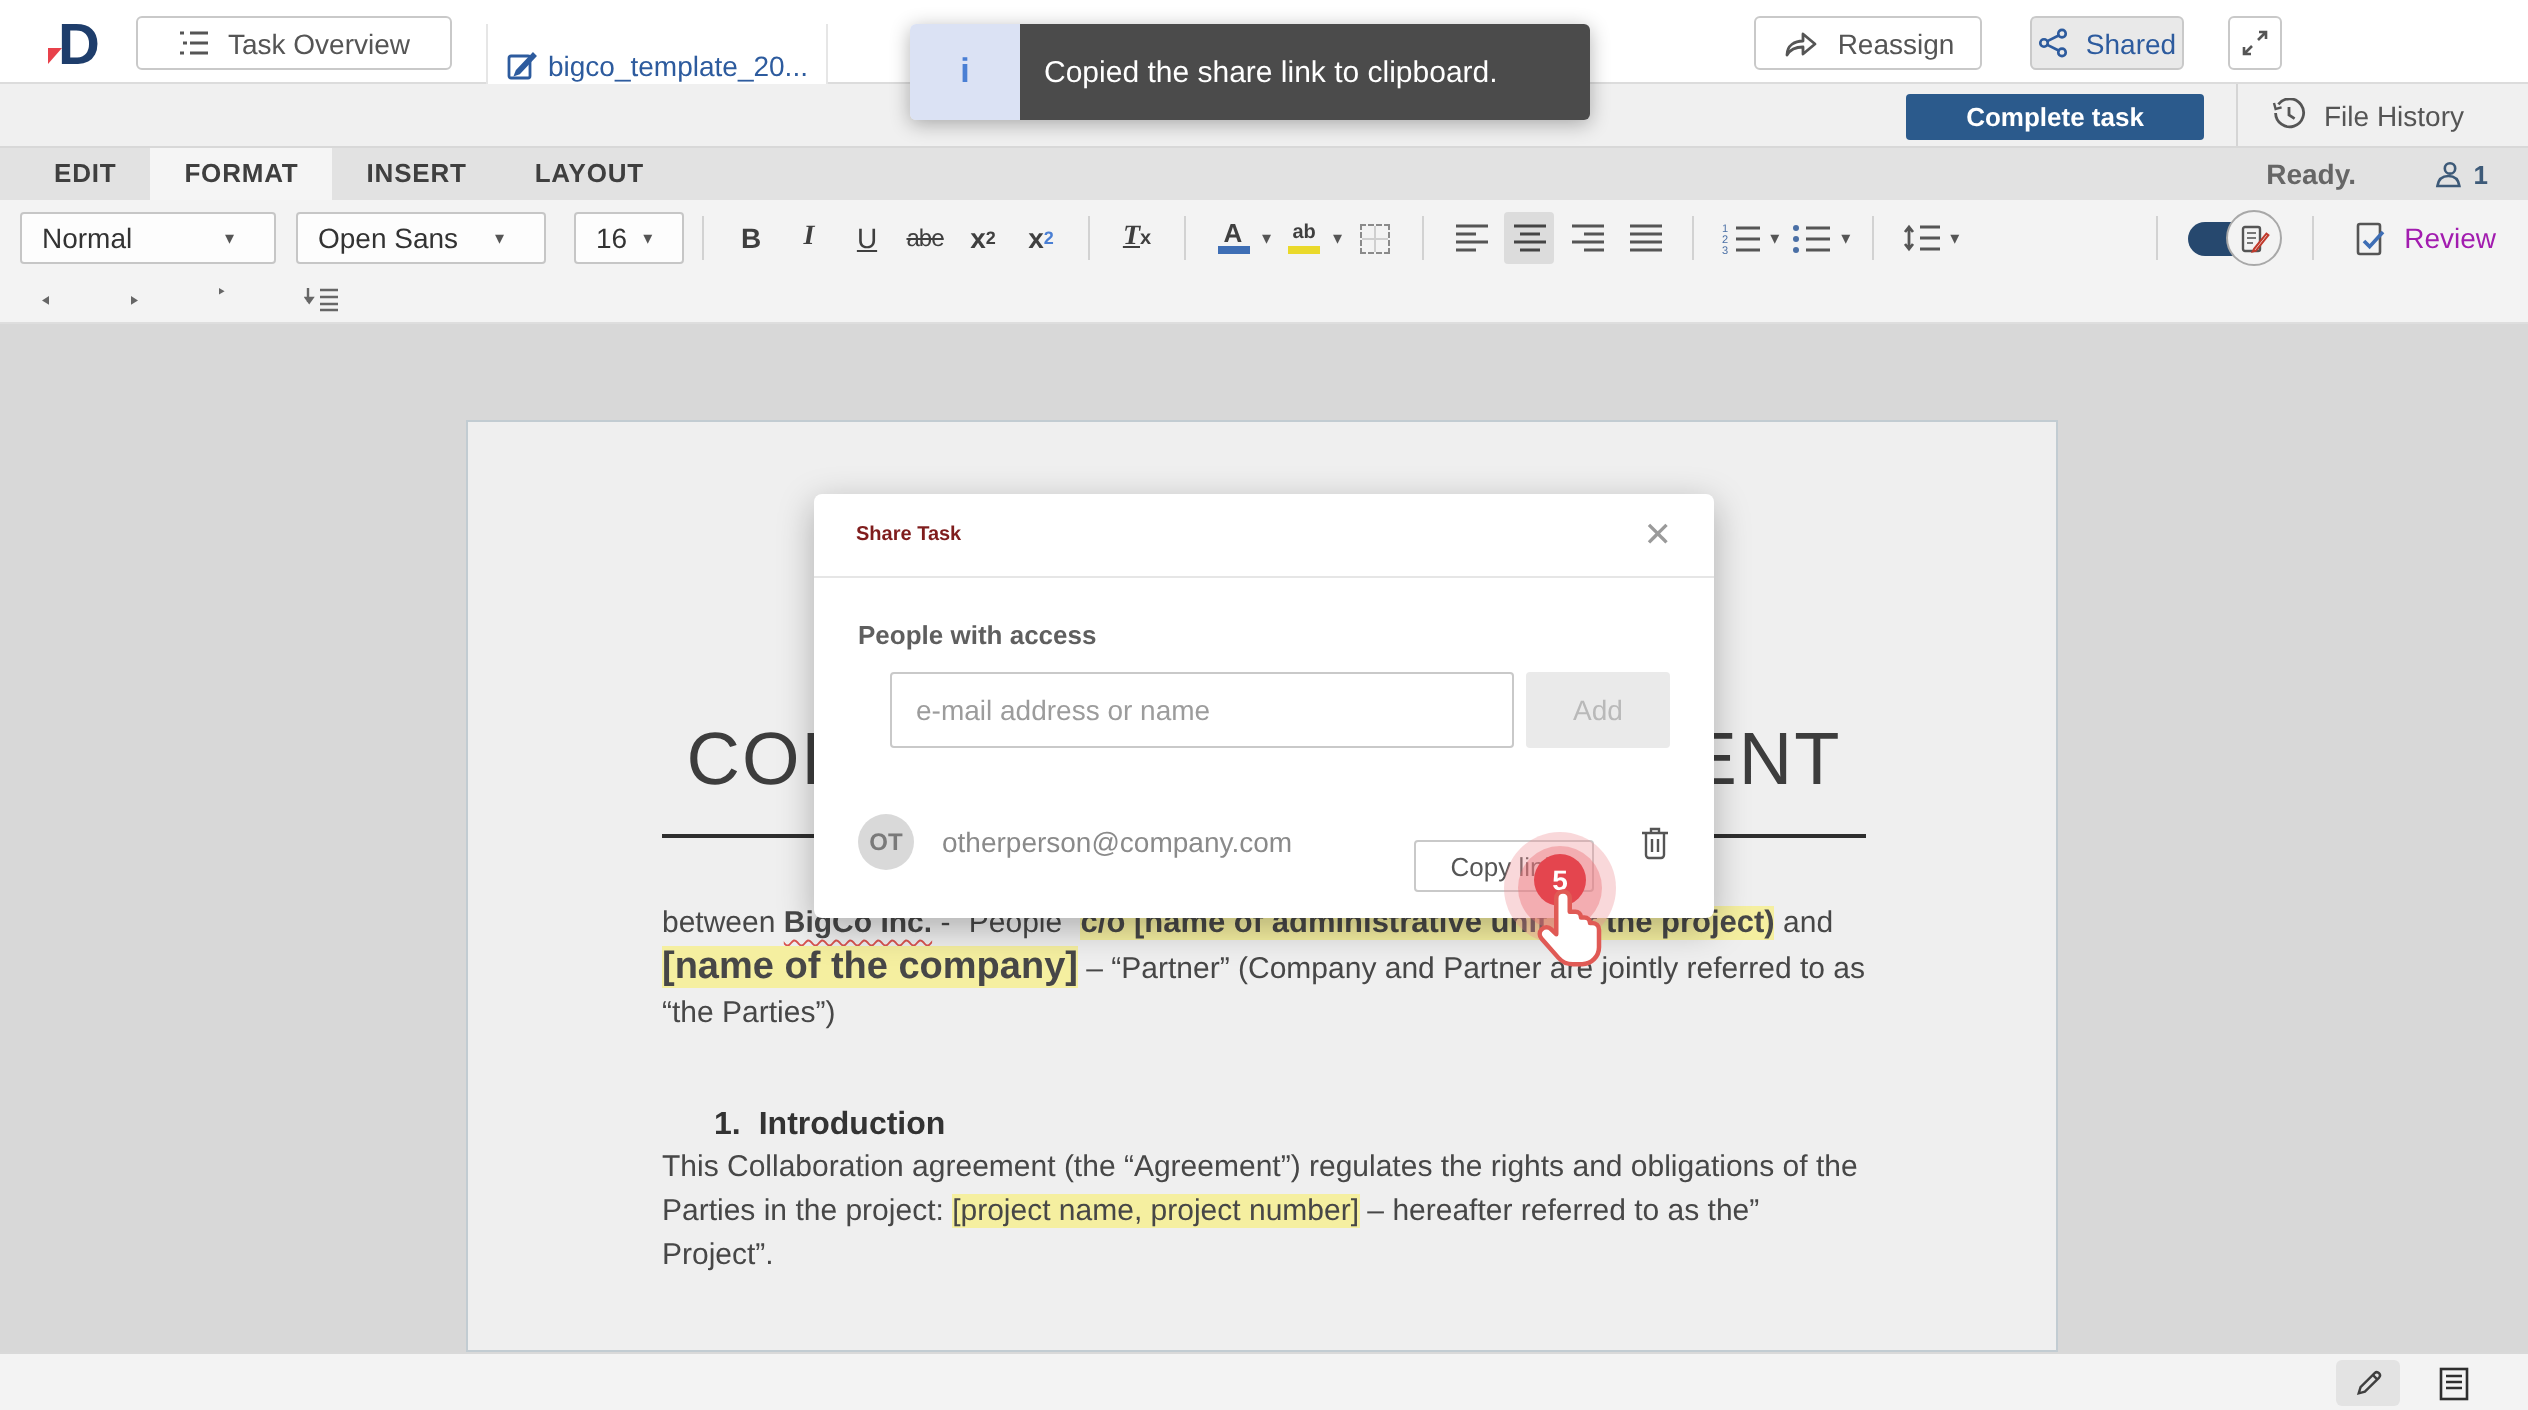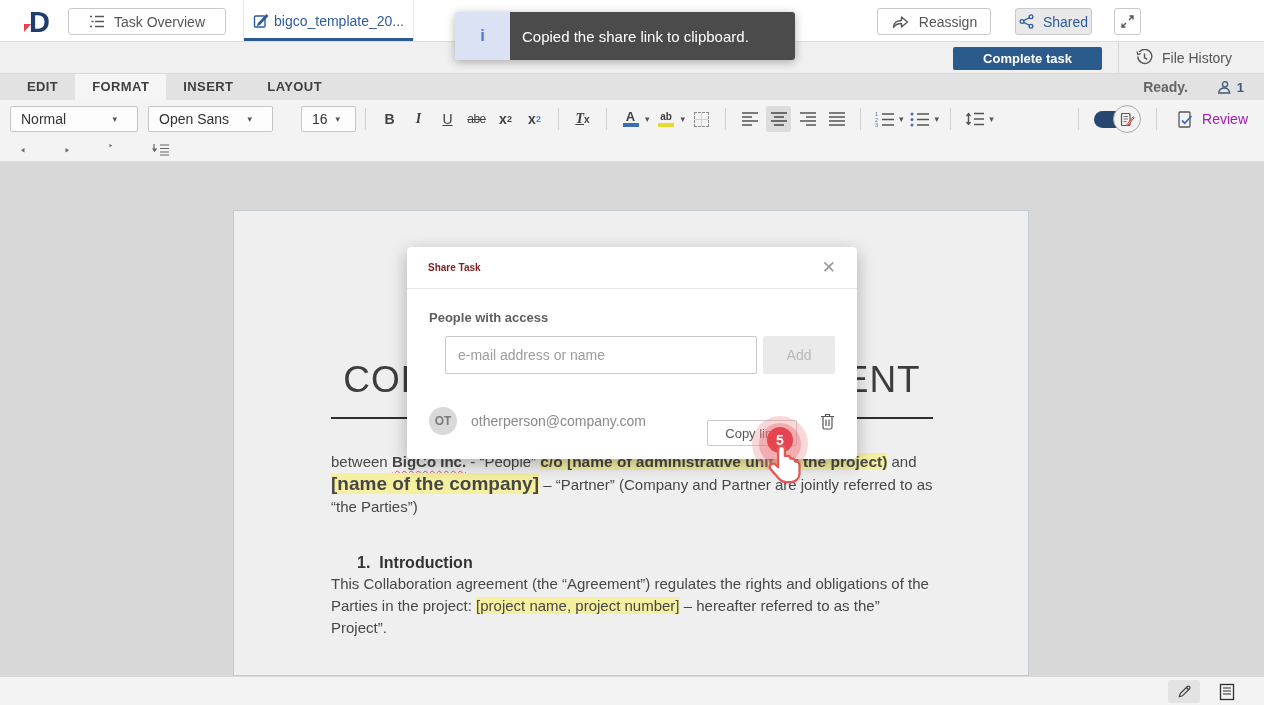--- a/index.html
+++ b/index.html
@@ -12,21 +12,21 @@
   
   .topbar { position:absolute; top:0; left:0; width:100%; height:42px; background:#fff; border-bottom:1px solid #dcdcdc; }
   .logo { position:absolute; left:20px; top:5px; width:40px; height:32px; }
   .btn {
     border:1px solid #c9c9c9; background:#fff; color:#555; border-radius:3px;
     display:flex; align-items:center; justify-content:center; gap:9px;
     font-size:14px; font-family:inherit; cursor:pointer;
   }
   .task-overview-btn { position:absolute; left:68px; top:8px; width:158px; height:27px; }
   .doc-tab {
-    position:absolute; left:243px; top:0; width:171px; height:41px;
+    position:absolute; left:243px; top:12px; width:171px; height:41px;
     display:flex; align-items:center; justify-content:center; gap:5px;
     color:#2d5b9e; font-size:14px; background:#fff; cursor:pointer;
     border-left:1px solid #e6e6e6; border-right:1px solid #e6e6e6;
   }
   .doc-tab::after { content:""; position:absolute; left:0; right:0; bottom:0; height:3px; background:#2a5a8f; }
   .reassign-btn     { position:absolute; right:273px; top:8px; width:114px; height:27px; }
   .shared-btn       { position:absolute; right:172px; top:8px; width:77px;  height:27px; background:#e9e9e9; color:#2d5b9e; }
   .expand-btn       { position:absolute; right:123px; top:8px; width:27px;  height:27px; }
   .task-history-btn { position:absolute; right:13px;  top:8px; width:99px;  height:25px;margin-top:48px; }
   
@@ -35,32 +35,32 @@
     position:absolute; left:953px; top:5px; width:149px; height:23px;
     background:#2b5a8c; color:#fff; font-size:13px; font-weight:bold;
     border:none; border-radius:2px; display:flex; align-items:center; justify-content:center; cursor:pointer;
   }
   .action-sep { position:absolute; left:1118px; top:0; height:31px; width:1px; background:#d5d5d5; }
   .file-history { position:absolute; left:1136px; top:0; height:31px; display:flex; align-items:center; gap:9px; color:#555; font-size:14px; cursor:pointer; }
   
   .menubar { position:absolute; top:74px; left:0; width:100%; height:26px; background:#e2e2e2; display:flex; padding-left:10px;font-weight:bold; }
   .menu-item { padding:0 17px; line-height:26px; font-size:13px; color:#3f3f3f; letter-spacing:.4px; cursor:pointer; }
   .menu-item.active { background:#f5f5f5; }
-  .menu-status { position:absolute; right:76px; line-height:26px; font-size:14px; color:#666; }
+  .menu-status { position:absolute; right:86px; line-height:26px; font-size:14px; color:#666; }
   .menu-users { position:absolute; right:20px; height:26px; display:flex; align-items:center; gap:5px; color:#3d5a78; font-size:13px; }
   
   .toolbar { position:absolute; top:100px; left:0; width:100%; height:62px; background:#f3f3f3; border-bottom:1px solid #dedede; }
   .toolbar-row1 { display:flex; align-items:center; height:38px; padding:0 16px 0 10px; }
   .toolbar-row2 { display:flex; align-items:center; height:24px; padding-left:14px; gap:15px; }
   .dd { height:26px; background:#fdfdfd; border:1px solid #c6c6c6; border-radius:2px;
         display:flex; align-items:center; justify-content:space-between;
         padding:0 20px 0 10px; font-size:14px; color:#333; cursor:pointer; }
   .dd .caret { color:#555; font-size:9px; margin-left:8px; }
   .dd-style { width:128px; margin-right:10px; }
-  .dd-font  { width:125px; margin-right:28px; }
+  .dd-font  { width:125px; margin-right:14px; }
   .dd-size  { width:55px; }
   .tb-sep { width:1px; height:22px; background:#d2d2d2; margin:0 9px; flex:none; }
   .tbtn { min-width:25px; height:26px; display:flex; align-items:center; justify-content:center;
           color:#3f3f3f; font-size:14px; margin:0 2px; border-radius:2px; cursor:pointer; position:relative; }
   .tbtn.active { background:#dcdcdc; }
   .glyph-b { font-weight:bold; }
   .glyph-i { font-style:italic; font-family:"Liberation Serif",serif; font-weight:bold; }
   .glyph-u { text-decoration:underline; }
   .glyph-strike { text-decoration:line-through; font-size:12px; letter-spacing:-.5px; }
   .glyph-sup sup, .glyph-sub sub { font-size:9px; font-weight:bold; }

